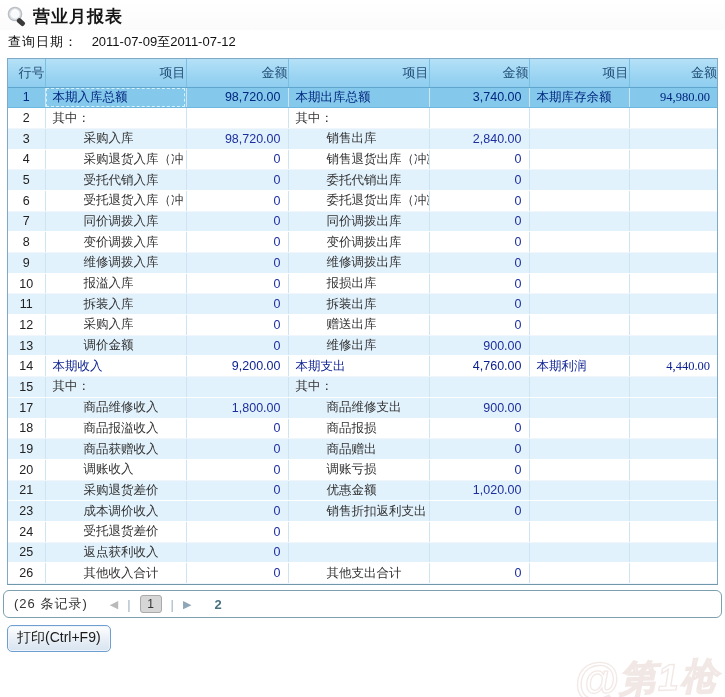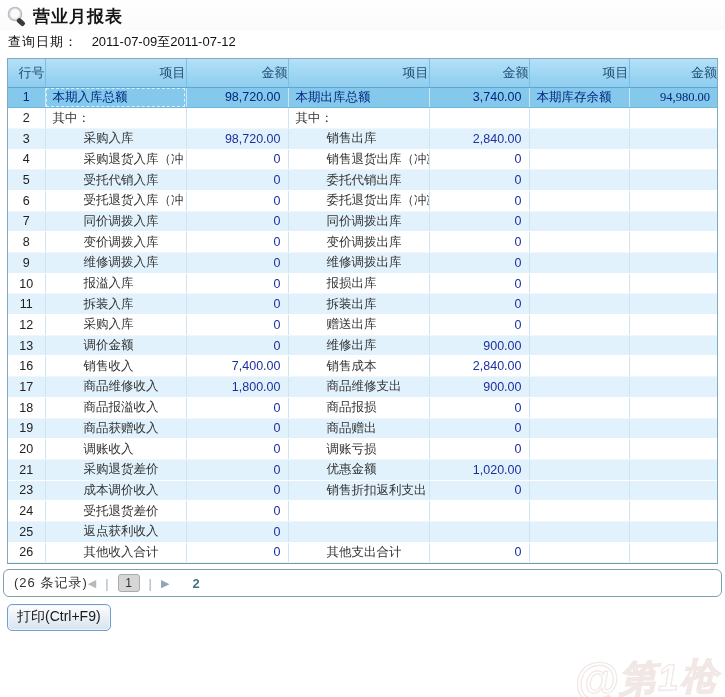--- a/index.html
+++ b/index.html
@@ -70,21 +70,21 @@
     margin: 5px 3px 0 3px;
     border: 1px solid #7e9fae;
     border-radius: 6px;
     height: 28px;
     display: flex; align-items: center;
     padding: 0 10px;
     font-size: 13px;
     color: #333;
     background: #ffffff;
   }
-  .pager-records { letter-spacing: 1px; }
+  .pager-records { margin-right: 22px; letter-spacing: 1px; }
   .pg { display: inline-flex; align-items: center; gap: 9px; }
   .pg-arrow { font-size: 11px; cursor: pointer; }
   .pg-prev { color: #b9b9b9; }
   .pg-next { color: #8fa6b6; }
   .pg-sep { color: #9fb3c0; }
   .pg-current {
     display: inline-block; min-width: 22px; text-align: center;
     background: #d6d6d6; border: 1px solid #aaaaaa; border-radius: 3px;
     padding: 1px 2px; font-size: 12px; color: #333; cursor: default;
   }
@@ -279,26 +279,35 @@
         </tr>
         <tr class="kind-sub alt">
           <td class="cell-no">13</td>
           <td class="cell-item cell-item1-sel">调价金额</td>
           <td class="cell-amt">0</td>
           <td class="cell-item">维修出库</td>
           <td class="cell-amt">900.00</td>
           <td class="cell-item"></td>
           <td class="cell-amt"></td>
         </tr>
-        <tr class="kind-sub">
-          <td class="cell-no">16</td>
-          <td class="cell-item cell-item1-sel">销售收入</td>
-          <td class="cell-amt">7,400.00</td>
-          <td class="cell-item">销售成本</td>
-          <td class="cell-amt">2,840.00</td>
+        <tr class="kind-total">
+          <td class="cell-no">14</td>
+          <td class="cell-item cell-item1-sel">本期收入</td>
+          <td class="cell-amt">9,200.00</td>
+          <td class="cell-item">本期支出</td>
+          <td class="cell-amt">4,760.00</td>
+          <td class="cell-item">本期利润</td>
+          <td class="cell-amt">4,440.00</td>
+        </tr>
+        <tr class="kind-section alt">
+          <td class="cell-no">15</td>
+          <td class="cell-item cell-item1-sel">其中：</td>
+          <td class="cell-amt"></td>
+          <td class="cell-item">其中：</td>
+          <td class="cell-amt"></td>
           <td class="cell-item"></td>
           <td class="cell-amt"></td>
         </tr>
         <tr class="kind-sub alt">
           <td class="cell-no">17</td>
           <td class="cell-item cell-item1-sel">商品维修收入</td>
           <td class="cell-amt">1,800.00</td>
           <td class="cell-item">商品维修支出</td>
           <td class="cell-amt">900.00</td>
           <td class="cell-item"></td>

